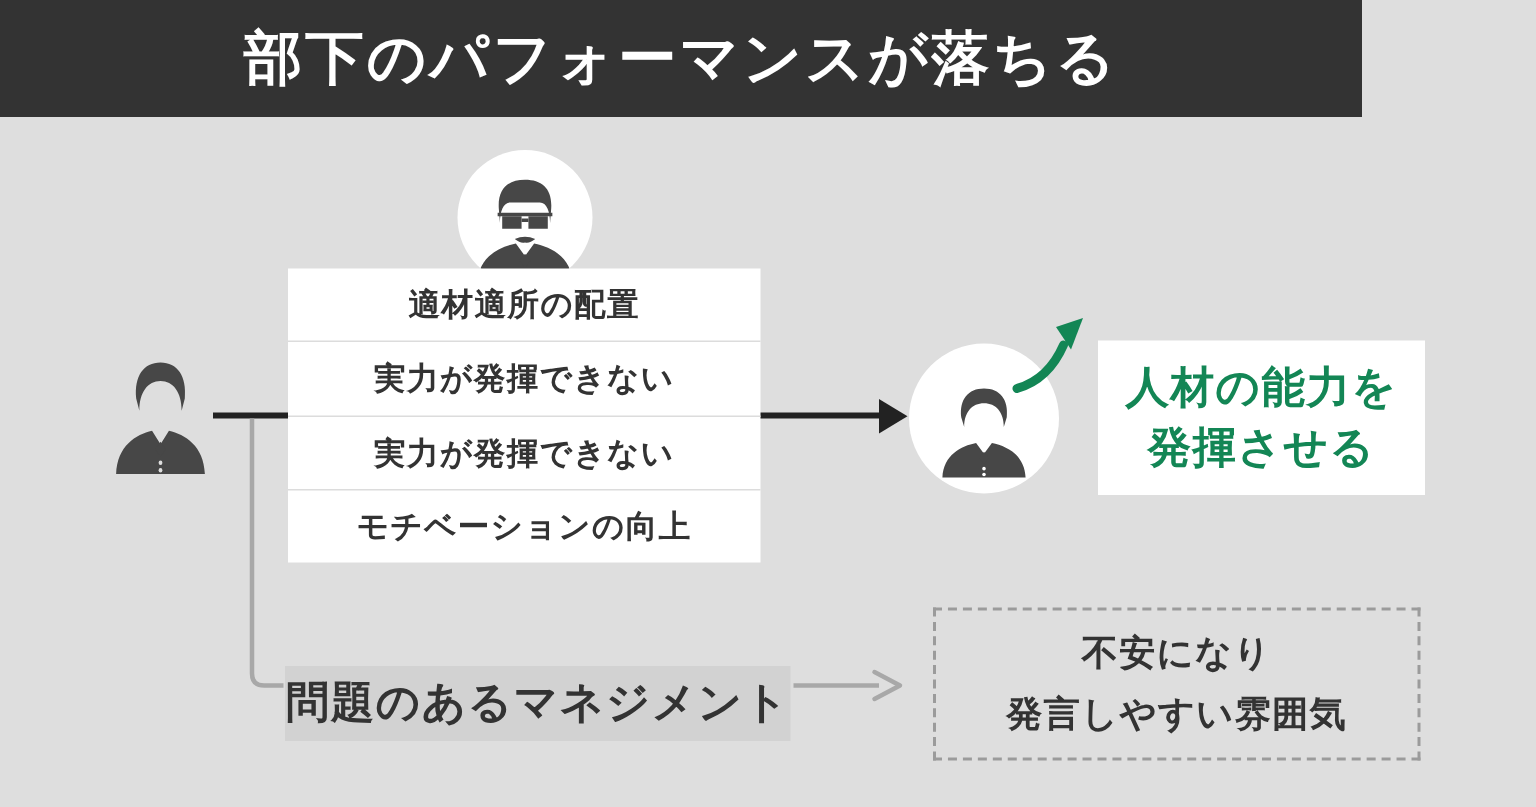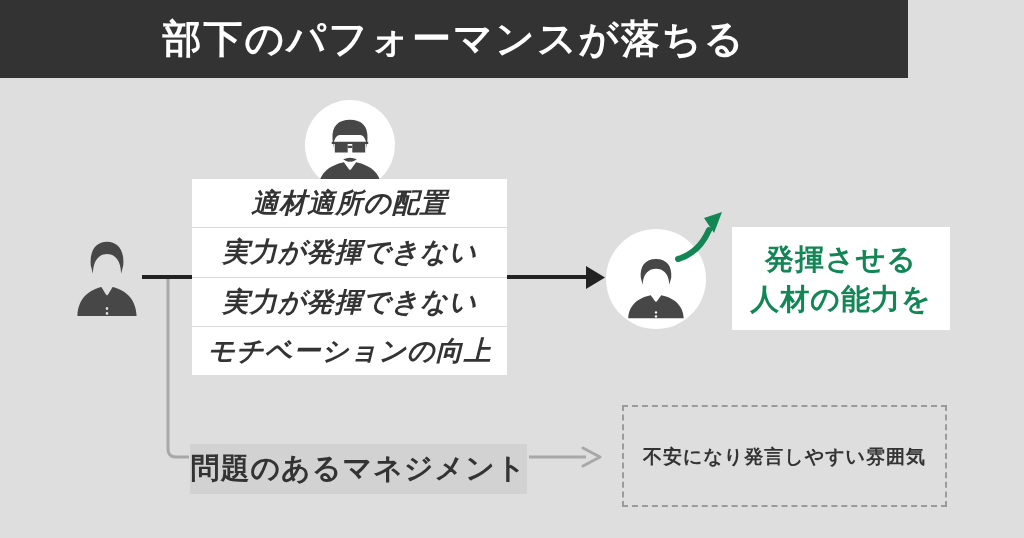--- a/index.html
+++ b/index.html
@@ -25,39 +25,39 @@
   .avatar-circle svg{position:absolute;left:50%;transform:translateX(-50%);}
   .avatar-top svg{bottom:-4px;width:76px;height:80px;}
   .avatar-right svg{bottom:6px;width:66px;height:70px;}
   .person-left{position:absolute;left:76px;top:240px;width:62px;height:76px;z-index:2;}
   .factors-box{
     position:absolute;left:192px;top:179px;width:315px;height:196px;background:#ffffff;
     z-index:2;display:flex;flex-direction:column;
   }
   .factor-row{
     flex:1;display:flex;align-items:center;justify-content:center;
-    font-size:27px;color:var(--text-dark);border-bottom:1px solid #dcdcdc;letter-spacing:1px;font-style:italic;
+    font-size:21px;color:var(--text-dark);border-bottom:1px solid #dcdcdc;letter-spacing:1px;
   }
   .factor-row:last-child{border-bottom:none;}
   .swoosh{position:absolute;left:664px;top:204px;z-index:3;}
   .outcome-good-box{
     position:absolute;left:732px;top:227px;width:218px;height:103px;background:#ffffff;z-index:2;
     display:flex;flex-direction:column;align-items:center;justify-content:center;
     font-size:29px;line-height:40px;color:var(--accent-green);letter-spacing:1px;
   }
   .cause-bad-box{
     position:absolute;left:190px;top:444px;width:337px;height:50px;background:var(--cause-box-bg);
     z-index:2;display:flex;align-items:center;justify-content:center;
     font-size:29px;color:var(--text-dark);letter-spacing:1px;
   }
   .outcome-bad-box{
     position:absolute;left:622px;top:405px;width:325px;height:102px;box-sizing:border-box;
     border:2px dashed var(--dashed-border);z-index:2;
-    display:flex;flex-direction:row;align-items:center;justify-content:center;
-    font-size:19px;line-height:41px;color:var(--text-dark);letter-spacing:1px;
+    display:flex;flex-direction:column;align-items:center;justify-content:center;
+    font-size:24px;line-height:41px;color:var(--text-dark);letter-spacing:1px;
   }
   .stroke-black{stroke:var(--line-black);}
   .fill-black{fill:var(--line-black);}
   .stroke-gray{stroke:var(--line-gray);}
   .person-fill{fill:var(--icon-dark);}
   .green-fill{fill:var(--accent-green);}
   .green-stroke{stroke:var(--accent-green);}
 </style>
 </head>
 <body>
@@ -126,22 +126,22 @@
       </g>
     </svg>
   </div>
 
   <svg class="swoosh" width="64" height="64" viewBox="0 0 64 64">
     <path d="M14 55 C28 51 38 42 45 26" class="green-stroke" stroke-width="6" fill="none" stroke-linecap="round"></path>
     <polygon points="58,8 40,14 50,29" class="green-fill"></polygon>
   </svg>
 
   <div class="outcome-good-box">
+    <span>人材の能力を</span>
     <span>発揮させる</span>
-    <span>人材の能力を</span>
   </div>
 
   <div class="cause-bad-box">
     <span>問題のあるマネジメント</span>
   </div>
 
   <div class="outcome-bad-box">
     <span>不安になり</span>
     <span>発言しやすい雰囲気</span>
   </div>

